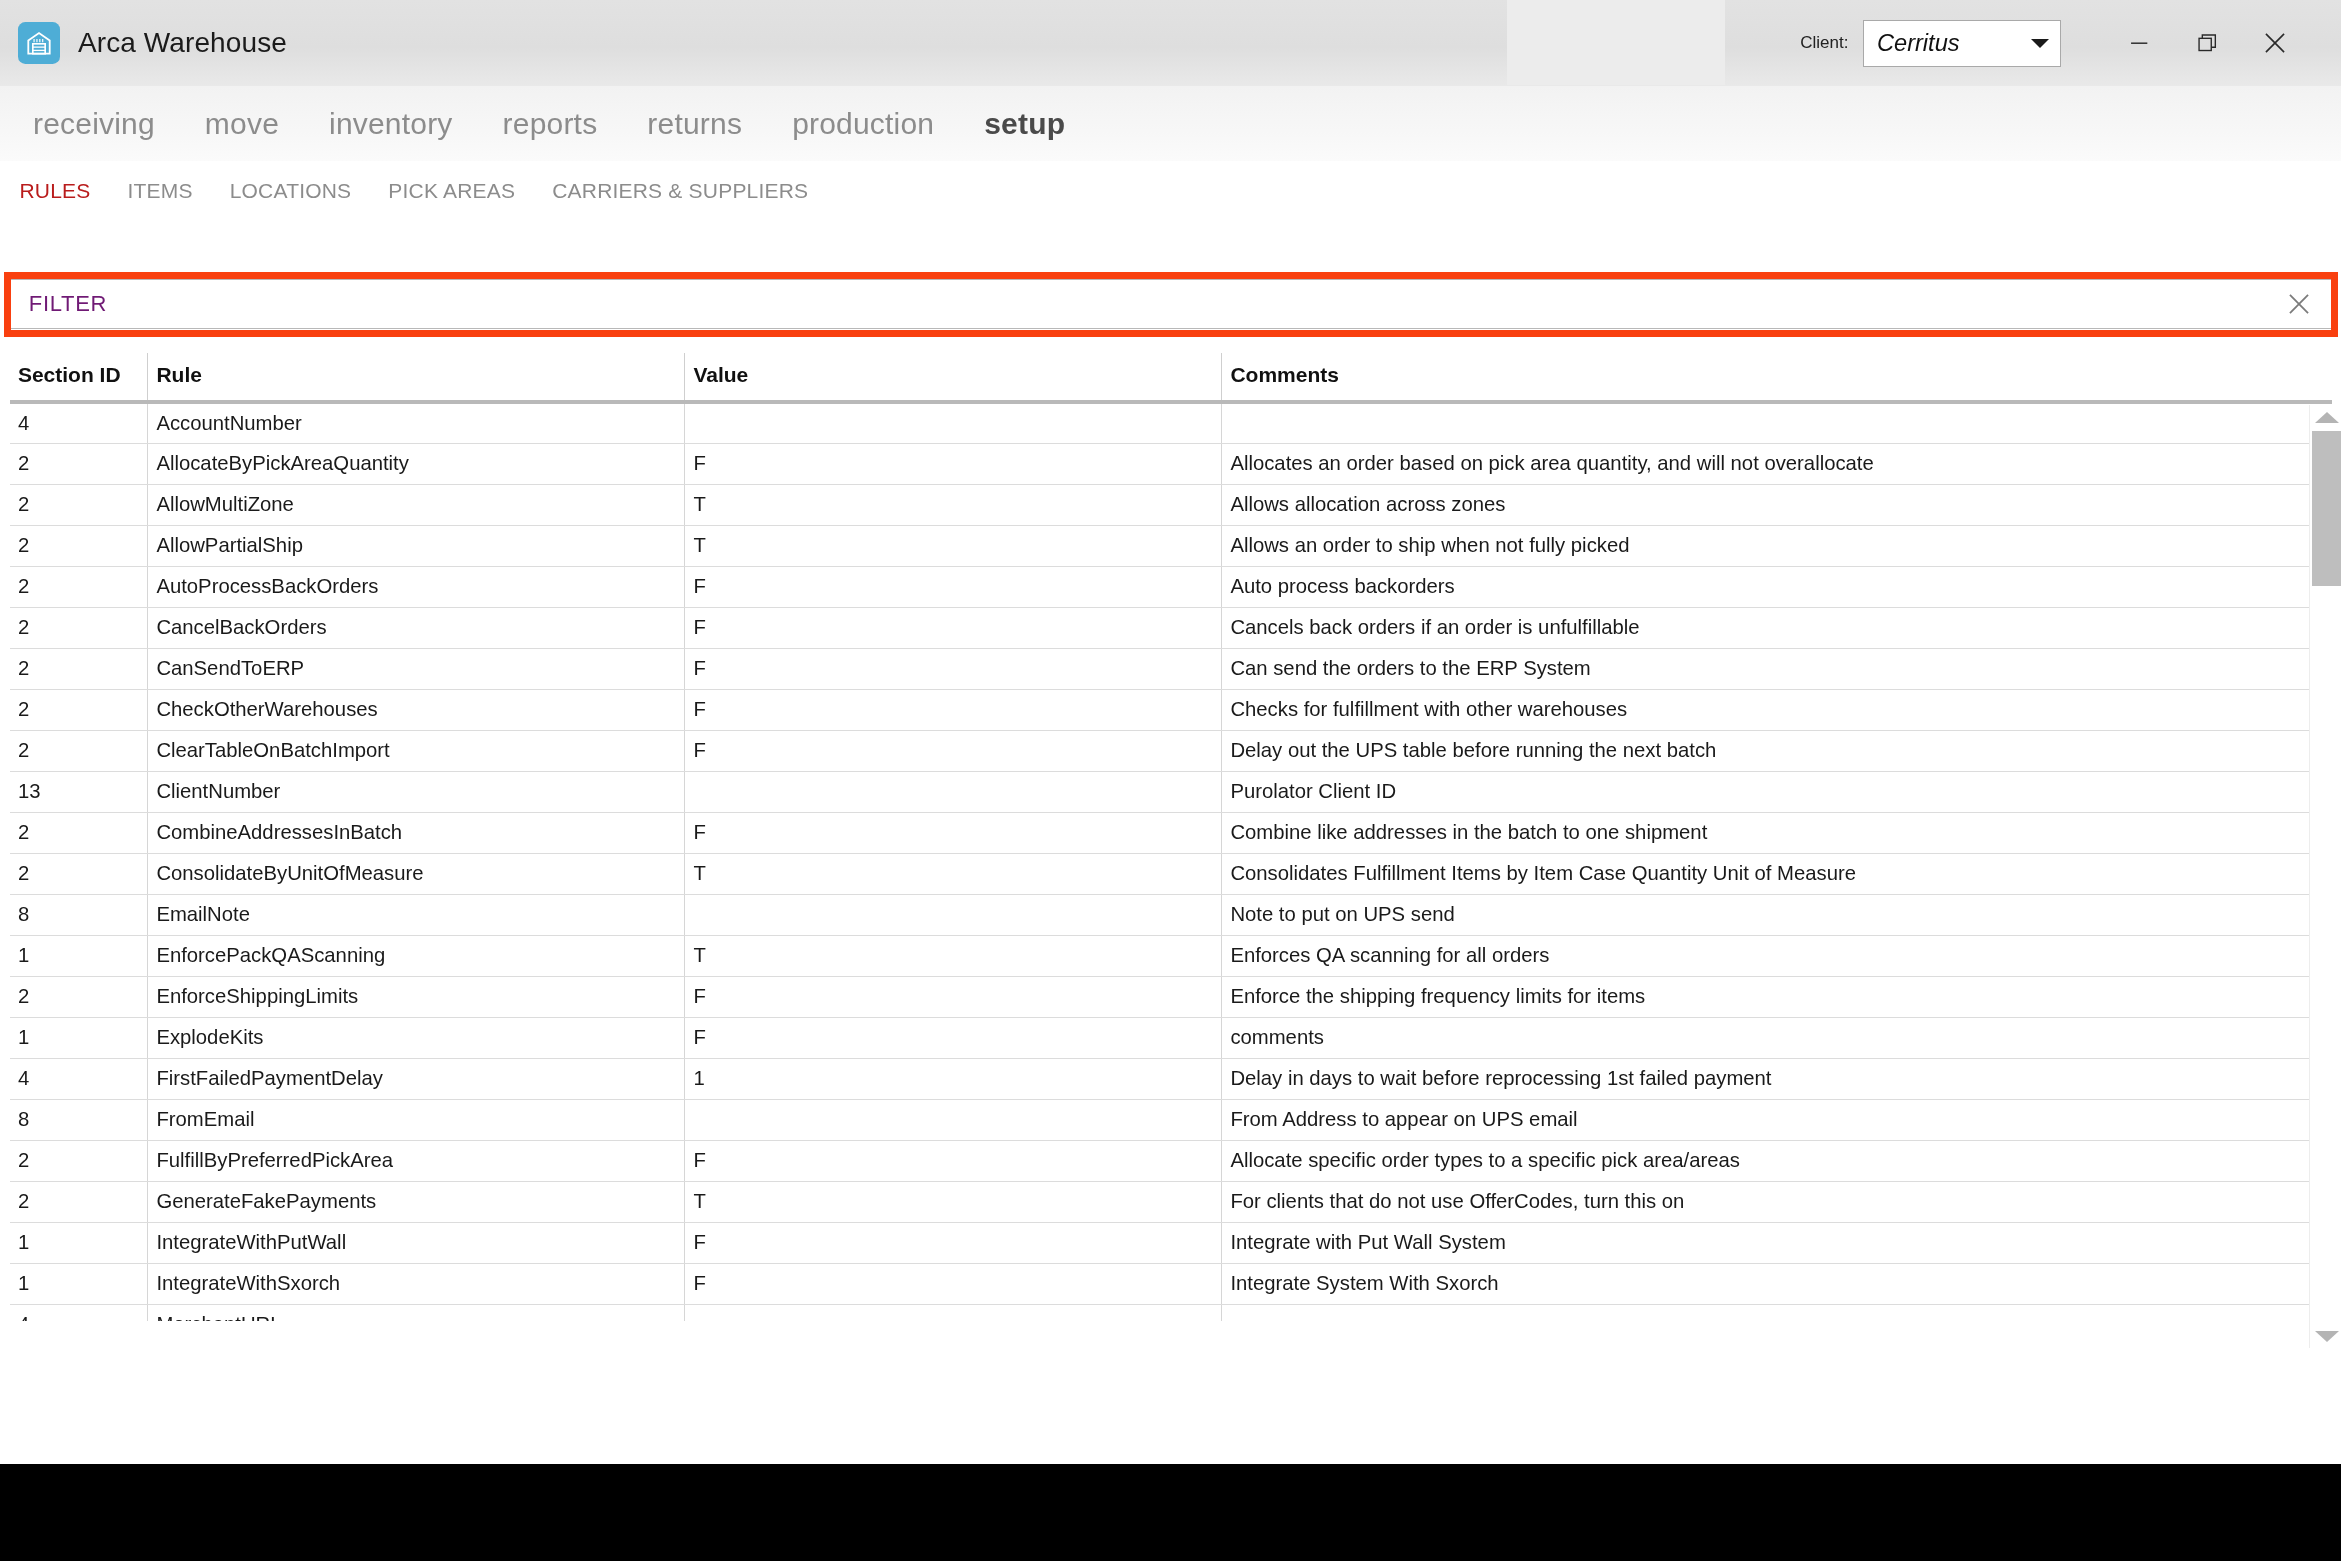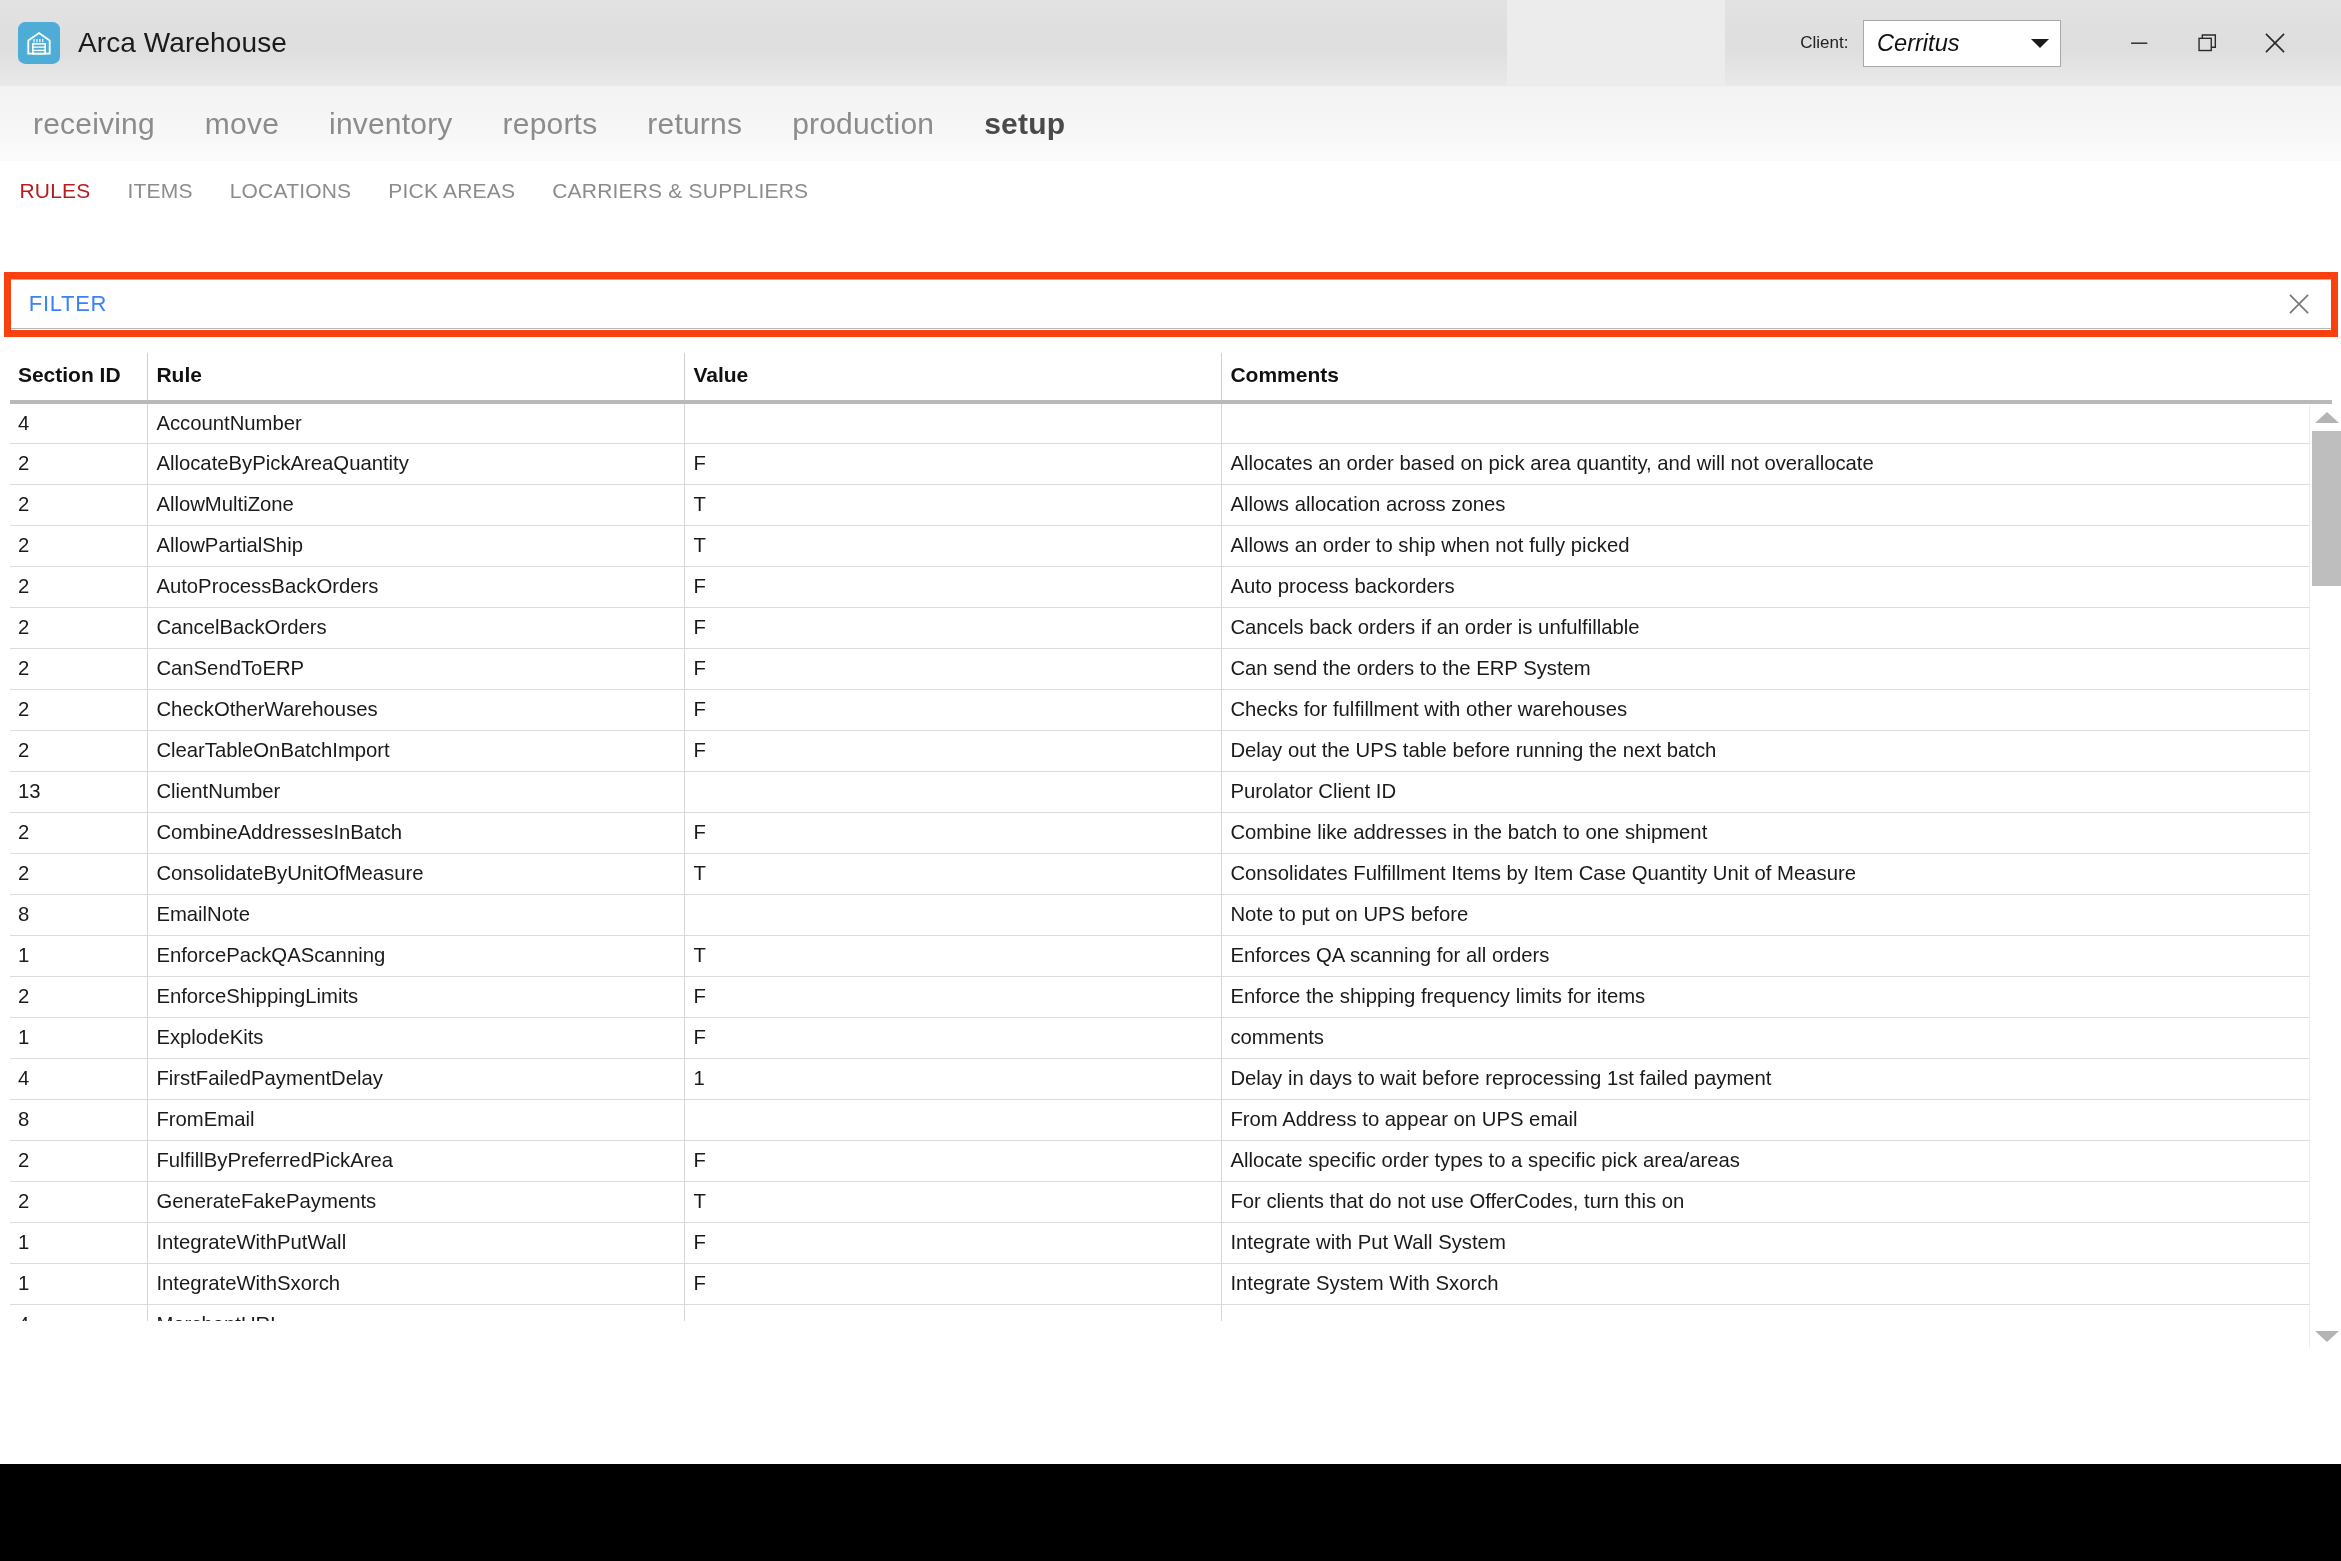--- a/index.html
+++ b/index.html
@@ -110,21 +110,21 @@
   }
   .filter-input {
     position: absolute; left: 0; top: 0;
     width: 2322px; height: 50px;
     background: #ffffff;
     border: 0.8px solid #b8b8b8;
     display: flex; align-items: center;
     padding-left: 18px;
   }
   .filter-placeholder {
-    font-size: 22px; color: #3b82f6; letter-spacing: 0.7px;
+    font-size: 22px; color: #701a75; letter-spacing: 0.7px;
     flex: 1;
   }
   .filter-clear {
     width: 50px; height: 50px; margin-right: 6.5px;
     display: flex; align-items: center; justify-content: center;
   }
 
   
   .tablewrap {
     position: relative;
@@ -362,21 +362,21 @@
             <tr>
               <td>2</td>
               <td>ConsolidateByUnitOfMeasure</td>
               <td>T</td>
               <td>Consolidates Fulfillment Items by Item Case Quantity Unit of Measure</td>
             </tr>
             <tr>
               <td>8</td>
               <td>EmailNote</td>
               <td></td>
-              <td>Note to put on UPS before</td>
+              <td>Note to put on UPS send</td>
             </tr>
             <tr>
               <td>1</td>
               <td>EnforcePackQAScanning</td>
               <td>T</td>
               <td>Enforces QA scanning for all orders</td>
             </tr>
             <tr>
               <td>2</td>
               <td>EnforceShippingLimits</td>

